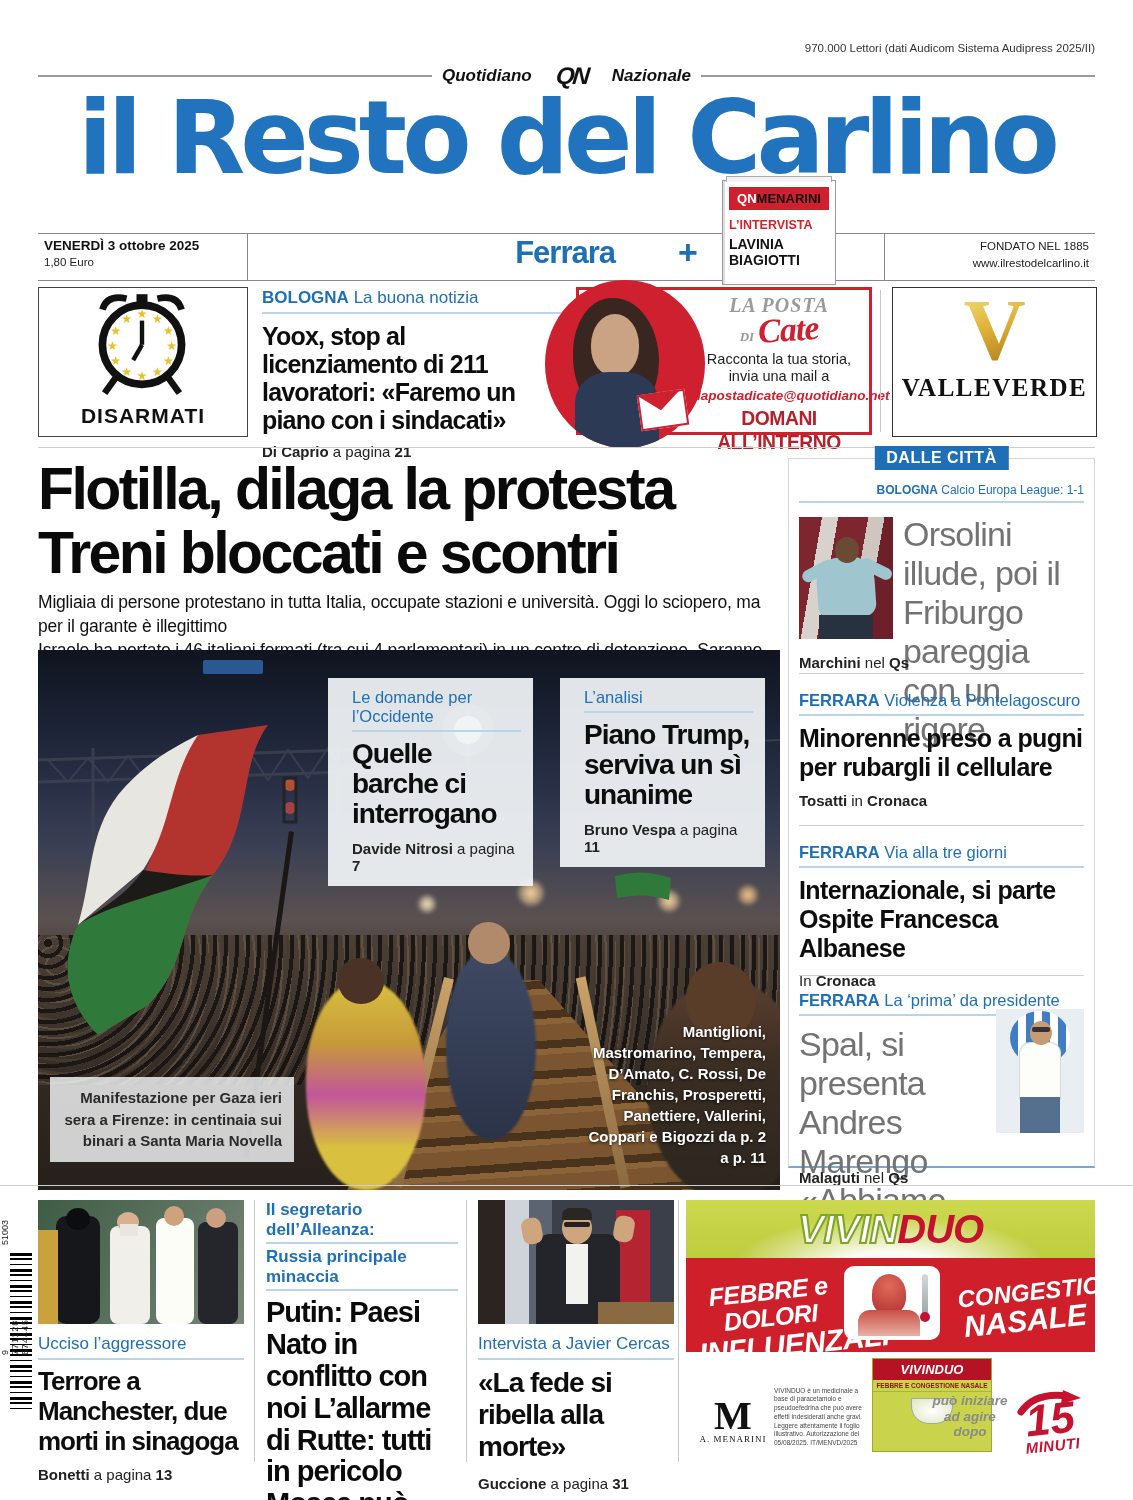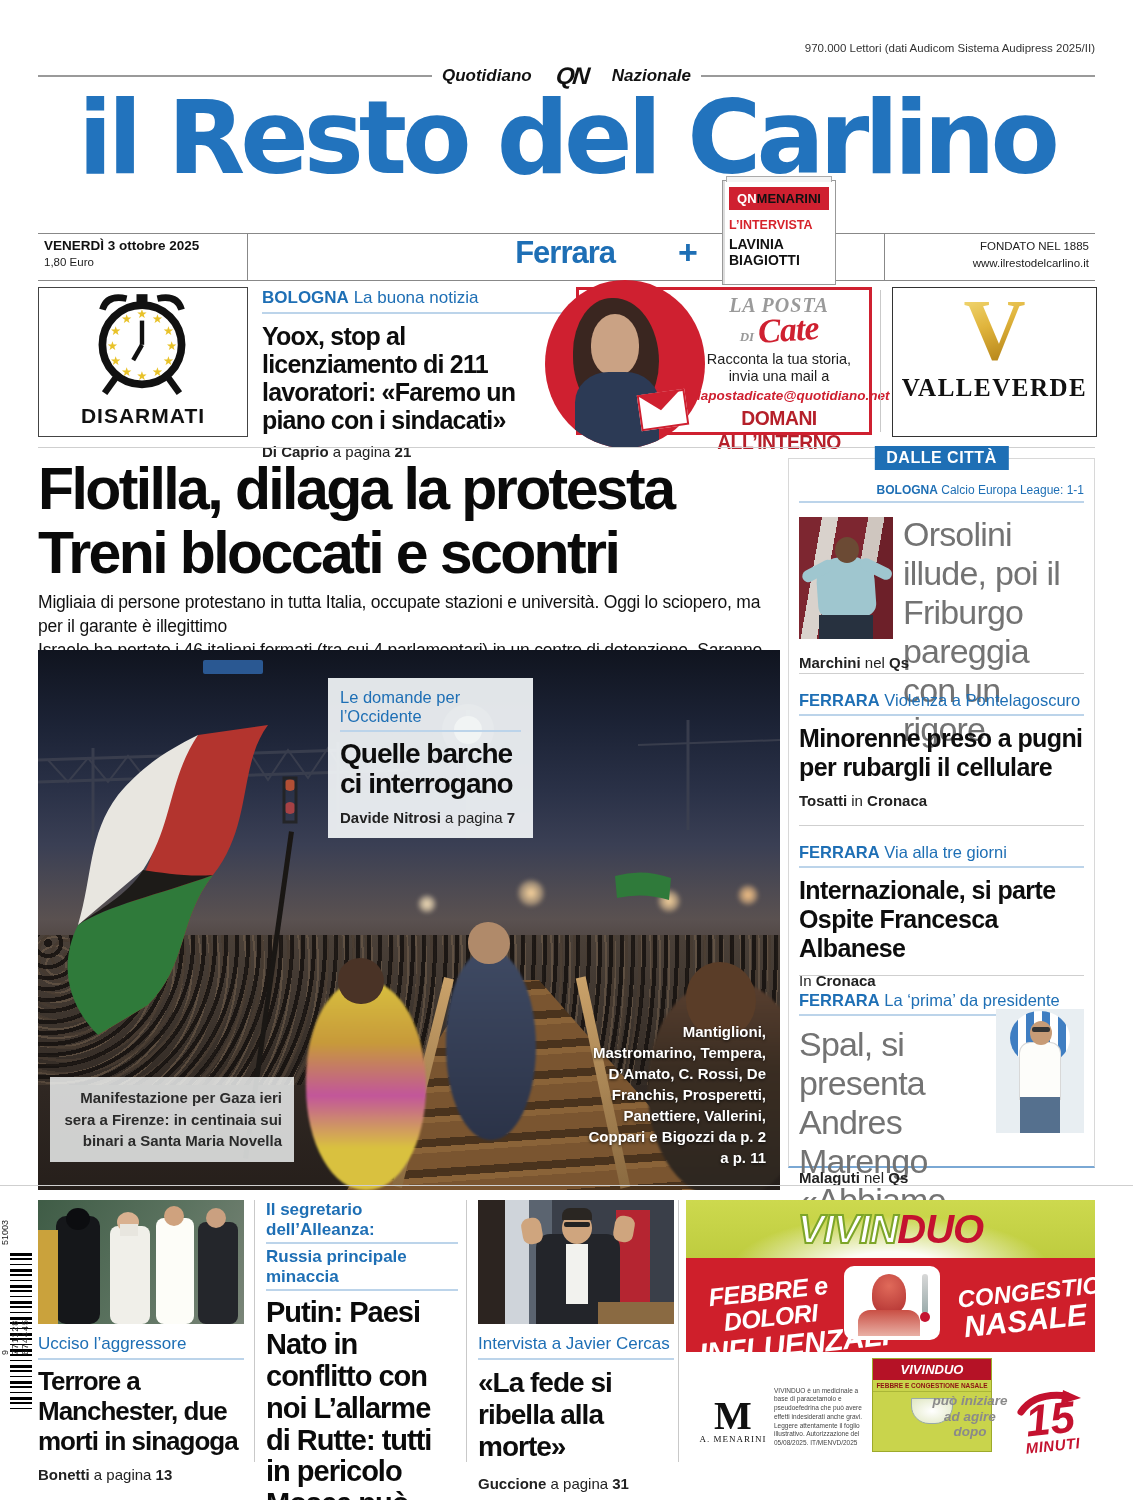--- a/index.html
+++ b/index.html
@@ -83,21 +83,21 @@
       repeating-radial-gradient(circle at 28px 20px, rgba(70,58,48,0.8) 0 3px, rgba(0,0,0,0) 3px 13px),
       repeating-radial-gradient(circle at 18px 30px, rgba(120,100,80,0.5) 0 2px, rgba(0,0,0,0) 2px 9px),
       linear-gradient(180deg,#4a4038,#332b25);}
   .ph-tracks{position:absolute;left:285px;bottom:0;width:400px;height:210px;
     clip-path:polygon(38% 0,54% 0,100% 100%,6% 100%);
     background:repeating-linear-gradient(176deg,#7a5530 0 16px,#4a331d 16px 24px,#8a6338 24px 30px);}
   .ph-rail{position:absolute;bottom:0;width:10px;height:215px;background:linear-gradient(180deg,#caa26a,#8a6a40);}
   .ph-blob{position:absolute;border-radius:48% 52% 50% 50%;}
   .ph-flagpole{position:absolute;left:228px;top:180px;width:5px;height:330px;background:#1a1714;transform:rotate(8deg);}
   .ph-sign{position:absolute;left:165px;top:10px;width:60px;height:14px;background:#2e5f9e;border-radius:2px;opacity:0.9;}
-  .ovl{position:absolute;background:rgba(243,246,248,0.92);padding:10px 12px 12px 12px;box-sizing:border-box;}
+  .ovl{position:absolute;background:rgba(243,246,248,0.92);padding:10px 12px 12px 24px;box-sizing:border-box;}
   .ovl .kicker{font-size:16.5px;}
   .ovl-h{margin-top:7px;font-size:28px;font-weight:600;letter-spacing:-1px;line-height:1.08;color:#0d0d0d;}
   .ovl .byline{margin-top:10px;}
   .cap-left{position:absolute;left:12px;bottom:28px;width:220px;background:rgba(244,246,247,0.82);
             padding:10px 12px;font-size:15px;font-weight:700;color:#2b2b2b;text-align:right;line-height:1.45;}
   .cap-right{position:absolute;right:14px;bottom:22px;width:190px;color:#fff;font-size:15px;font-weight:800;
              text-align:right;line-height:1.4;text-shadow:0 1px 3px rgba(0,0,0,0.8);}
   .cap-right .tail{font-weight:600;}
   
   .rcol{top:458px;left:788px;width:307px;height:710px;border:1px solid #d8d8d8;border-bottom:2px solid #7aa8d4;box-sizing:border-box;}
@@ -303,20 +303,25 @@
     <div class="ph-blob" style="left:408px;top:300px;width:90px;height:190px;background:linear-gradient(180deg,#3f4a63,#2b3348);filter:blur(1px);"></div>
     <div class="ph-blob" style="left:430px;top:272px;width:42px;height:42px;background:#b08a6a;"></div>
     <div class="ph-blob" style="left:610px;top:330px;width:160px;height:220px;background:linear-gradient(180deg,#5a4030 0%,#3a2d22 40%,#2c2620 100%);filter:blur(1px);"></div>
     <div class="ph-blob" style="left:648px;top:312px;width:70px;height:76px;background:#5a3d28;"></div>
 
     <div class="ovl" style="left:290px;top:28px;width:205px;">
       <div class="kicker">Le domande per l’Occidente</div>
       <div class="ovl-h">Quelle barche ci interrogano</div>
       <div class="byline"><b>Davide Nitrosi</b> <span>a pagina</span> <b>7</b></div>
     </div>
+    <div class="ovl" style="left:522px;top:28px;width:205px;">
+      <div class="kicker">L’analisi</div>
+      <div class="ovl-h">Piano Trump, serviva un sì unanime</div>
+      <div class="byline"><b>Bruno Vespa</b> <span>a pagina</span> <b>11</b></div>
+    </div>
     <div class="cap-left">Manifestazione per Gaza ieri sera a Firenze: in centinaia sui binari a Santa Maria Novella</div>
     <div class="cap-right">
       <span>Mantiglioni, Mastromarino, Tempera, D’Amato, C. Rossi, De Franchis, Prosperetti, Panettiere, Vallerini, Coppari</span> <span class="tail">e Bigozzi da p. 2 a p. 11</span>
     </div>
   </div>
 
   <div class="abs rcol">
     <div class="rbadge">DALLE CITTÀ</div>
 
     <div class="rc-pad" style="top:24px;">

